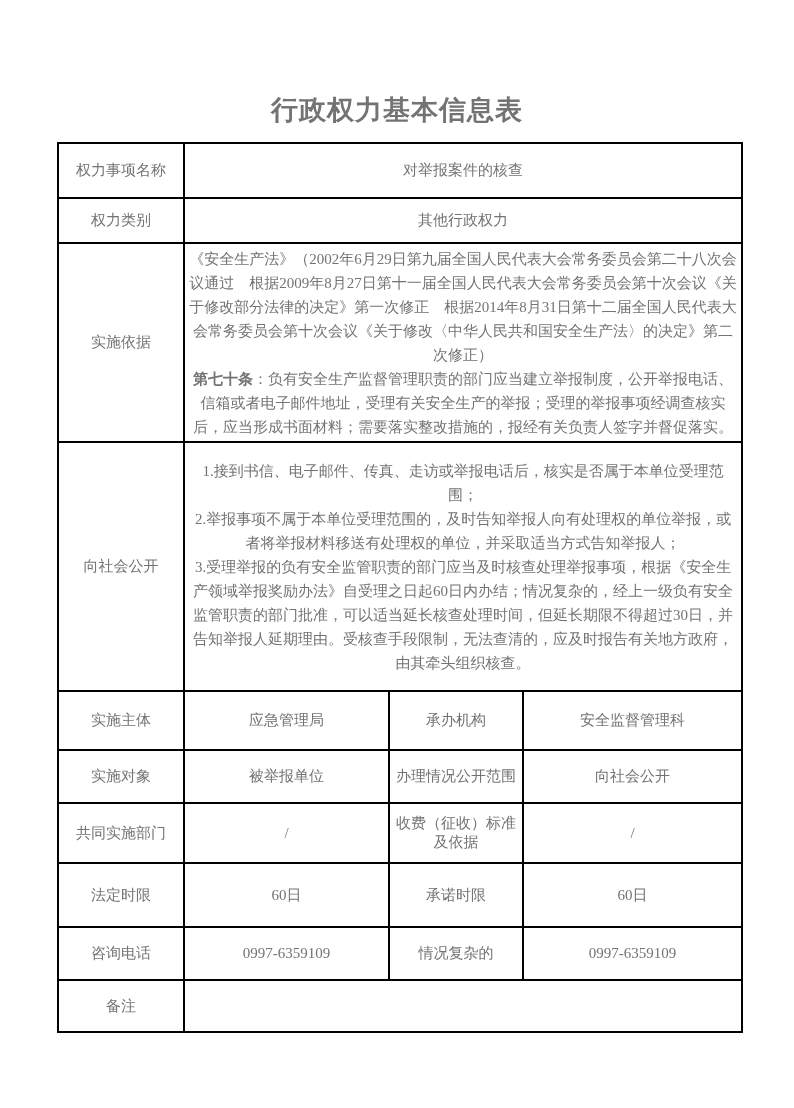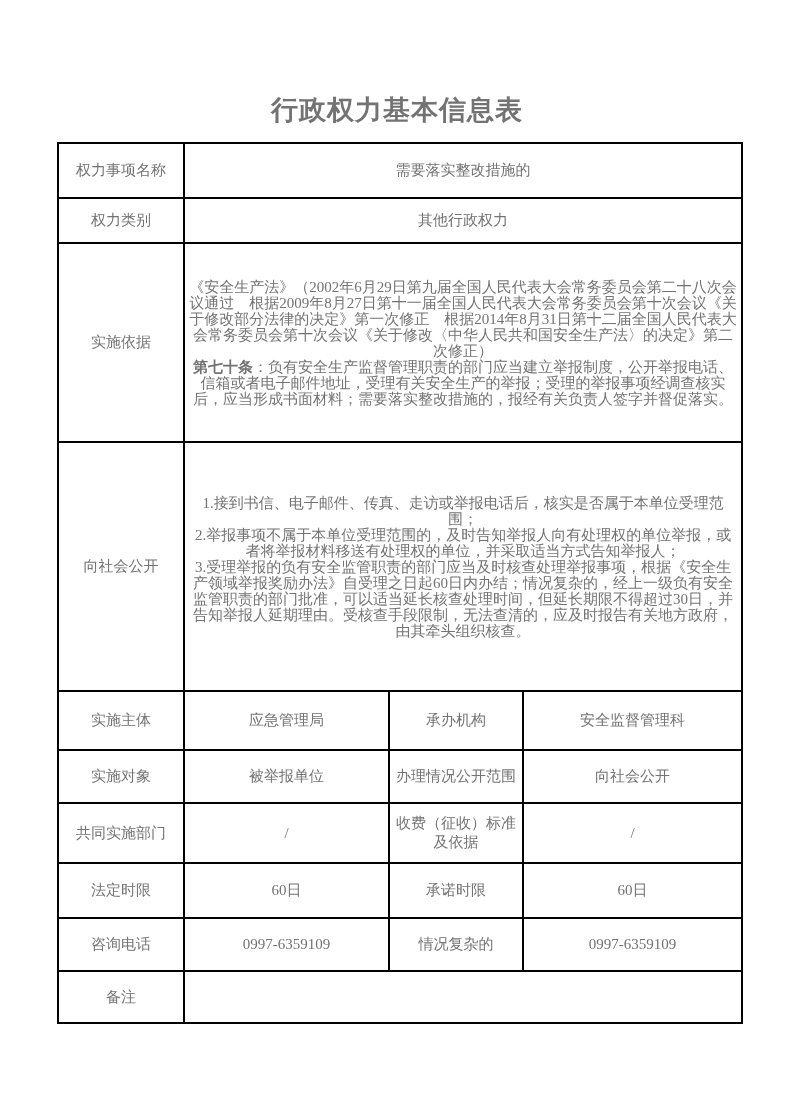--- a/index.html
+++ b/index.html
@@ -34,33 +34,33 @@
     border: 2px solid #000000;
     vertical-align: middle;
     text-align: center;
     font-size: 15px;
     padding: 2px 4px;
     overflow: hidden;
   }
   td.text-cell {
     text-align: left;
     font-size: 13px;
-    line-height: 16px;
+    line-height: 24px;
     padding: 4px 7px;
   }
   td.text-cell .para { margin: 0; }
   .bold { font-weight: bold; }
   tr.r1  { height: 55px; margin-top: 8px; }
   tr.r2  { height: 45px; }
   tr.r3  { height: 199px; }
   tr.r4  { height: 249px; }
   tr.r5  { height: 59px; }
   tr.r6  { height: 53px; margin-top: 6px; }
   tr.r7  { height: 60px; }
-  tr.r8  { height: 55px; border-radius: 8px; }
+  tr.r8  { height: 64px; border-radius: 8px; }
   tr.r9  { height: 53px; }
   tr.r10 { height: 52px; }
 </style>
 </head>
 <body>
 
 <div class="page">
 
   <h1 class="doc-title">行政权力基本信息表</h1>
 
@@ -68,21 +68,21 @@
     <colgroup>
       <col style="width:126px">
       <col style="width:205px">
       <col style="width:134px">
       <col style="width:219px">
     </colgroup>
 
     <tbody>
         <tr class="r1">
       <td>权力事项名称</td>
-      <td colspan="3">需要落实整改措施的</td>
+      <td colspan="3">对举报案件的核查</td>
     </tr>
 
     <tr class="r2">
       <td>权力类别</td>
       <td colspan="3">其他行政权力</td>
     </tr>
 
     <tr class="r3">
       <td>实施依据</td>
       <td colspan="3" class="text-cell">

